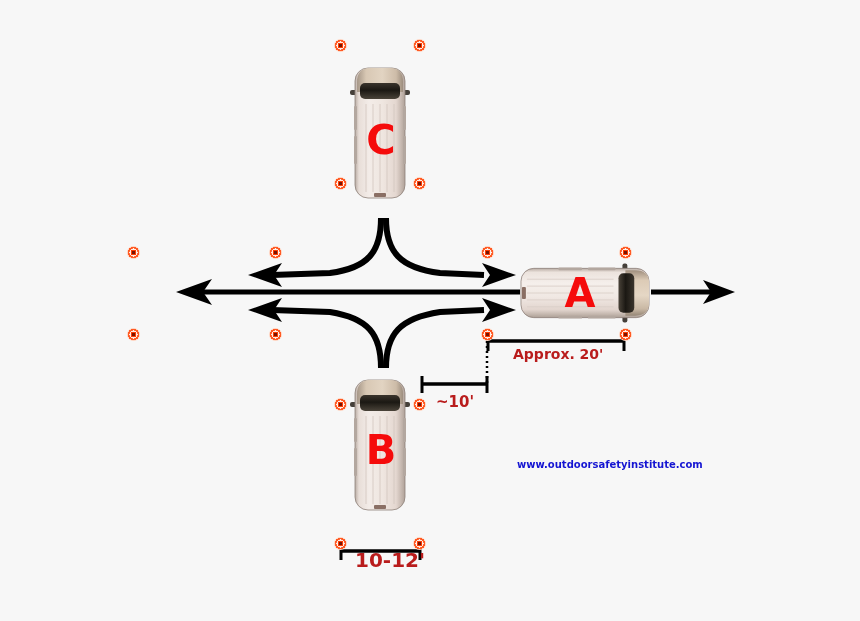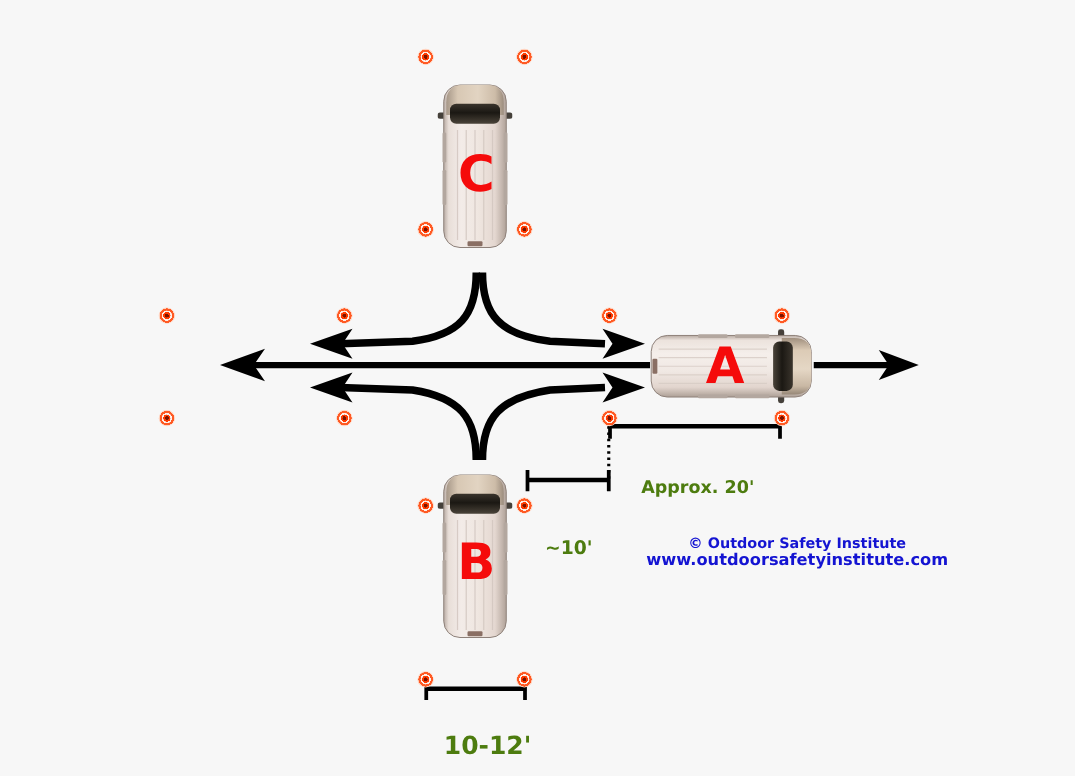--- a/index.html
+++ b/index.html
@@ -46,37 +46,36 @@
         #ff3a00 17%, #ff3a00 31%,
         #fdf0ea 32%, #fdf0ea 44%,
         #ff5a24 45%, #ff5a24 62%,
         #ffd2be 63%, #ffd2be 78%,
         #ffb196 79%, #ffb196 100%);
   }
   .dim-label {
     position: absolute;
     font-family: "DejaVu Sans", "Liberation Sans", sans-serif;
     font-weight: bold;
-    color: #4d7c0f;
+    color: #b91c1c;
     white-space: nowrap;
     user-select: none;
-    margin-top: 36px;
   }
   .credit {
     position: absolute;
     font-family: "DejaVu Sans", "Liberation Sans", sans-serif;
     font-weight: bold;
     color: #1414d2;
     text-align: center;
     line-height: 1.25;
     white-space: nowrap;
     user-select: none;
   }
   .credit .line1 { font-size: 11.5px; display: block; }
-  .credit .line2 { font-size: 13px; display: block; }
+  .credit .line2 { font-size: 10px; display: block; margin-top: 32px; }
 </style>
 </head>
 <body>
 
 <div id="canvas">
 
   <svg class="layer" viewBox="0 0 860 621" width="860" height="621" xmlns="http://www.w3.org/2000/svg">
 
     <path d="M 381 218 C 381 252, 368 268, 330 273 L 272 275" fill="none" stroke="#000000" stroke-width="6" stroke-linecap="butt"></path>
     <polygon points="248,275 282,263 274,275 282,287"></polygon>
@@ -277,17 +276,16 @@
   <div class="cone" style="left:334px; top:398px;"></div>
   <div class="cone" style="left:413px; top:398px;"></div>
   <div class="cone" style="left:334px; top:537px;"></div>
   <div class="cone" style="left:413px; top:537px;"></div>
 
   <div class="dim-label" style="left:513px; top:346px; font-size:14px;">Approx. 20'</div>
   <div class="dim-label" style="left:436px; top:393px; font-size:15px;">~10'</div>
   <div class="dim-label" style="left:355px; top:548px; font-size:20px;">10-12'</div>
 
   <div class="credit" style="left:517px; top:427px;">
-    <span class="line1">© Outdoor Safety Institute</span>
     <span class="line2">www.outdoorsafetyinstitute.com</span>
   </div>
 
 </div>
 
 </body></html>

